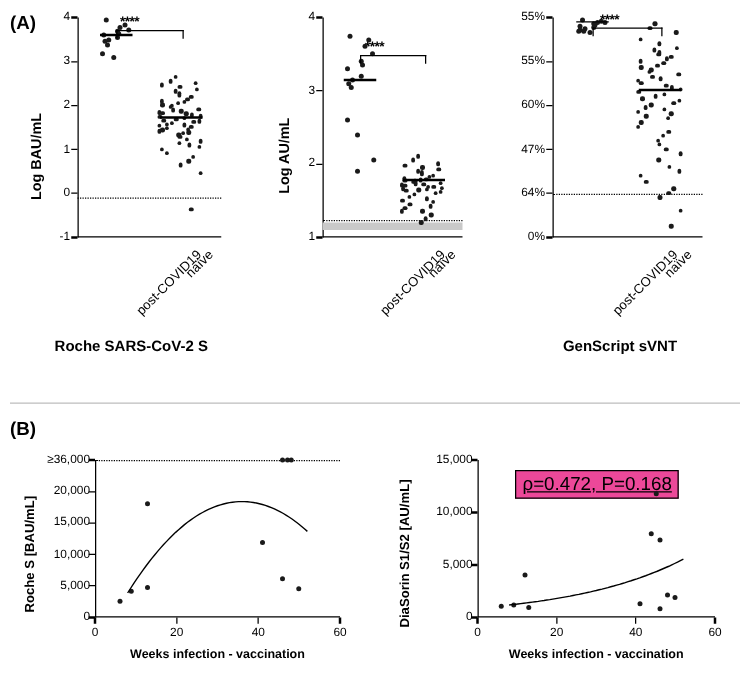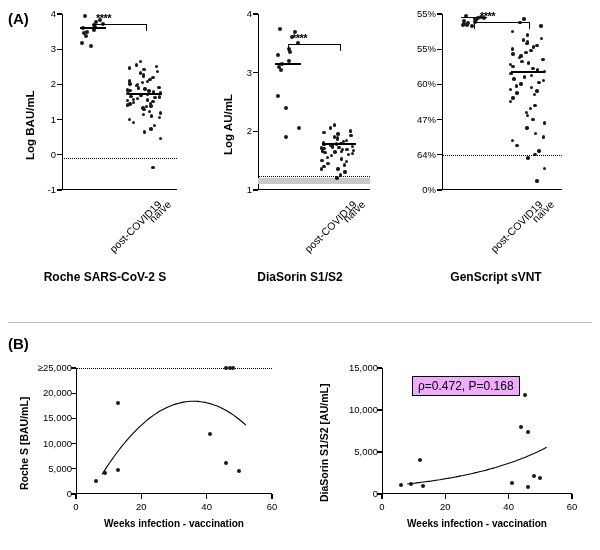--- a/index.html
+++ b/index.html
@@ -67,24 +67,25 @@
   .sig{
     position:absolute;
     font-size:11px;
     font-weight:bold;
     letter-spacing:-0.5px;
   }
   .sig-bar{position:absolute;border-top:1.3px solid #000;border-left:1.3px solid #000;border-right:1.3px solid #000;height:6px;}
   .statbox{
     position:absolute;
     border:1px solid #000;
-    background:#f0abfc;
-    font-size:12px;
+    background:#ec4899;
+    font-size:15px;
     padding:2px 5px;
     white-space:nowrap;
+    text-decoration:underline;
   }
   .greyband{position:absolute;background:#c9c9c9;}
   .curve{position:absolute;overflow:visible;}
 </style>
 </head>
 <body>
 
 <div class="panel-label" id="panelA-label">(A)</div>
 
 <div class="chart" id="chartA1" style="left:0px;top:0px;width:200px;height:320px;">
@@ -177,21 +178,20 @@
     <div class="dot sm" style="left:158.75003858024692px;top:136.79999999999998px;"></div>
     <div class="dot sm" style="left:151.39941486625514px;top:165.6px;"></div>
     <div class="median" style="left:127.80000000000001px;top:93px;width:34px;"></div>
     <div class="grouplabel" style="left:138.8px;top:198px;">naïve</div>
     <div class="sig-bar" style="left:93.05px;top:24px;width:51.750000000000014px;"></div>
   </div>
 
 <div class="chart" id="chartA2" style="left:200px;top:0px;width:190px;height:320px;">
   <div class="plot" id="a2-plot" style="left:58px;top:14px;width:112px;height:176px;"></div>
   <div class="axis-title" style="left:22px;top:155px;transform:rotate(-90deg);">Log AU/mL</div>
-  <div class="chart-title" style="left:5px;top:270px;width:190px;">DiaSorin S1/S2</div>
   <div class="sig" style="left:92px;top:32px;">****</div>
 <div class="tick" style="left:53px;top:189.3px;"></div>
     <div class="ticklabel" style="left:14px;top:184px;width:38px;">1</div>
     <div class="tick" style="left:53px;top:130.63333333333335px;"></div>
     <div class="ticklabel" style="left:14px;top:125.33333333333334px;width:38px;">2</div>
     <div class="tick" style="left:53px;top:71.96666666666667px;"></div>
     <div class="ticklabel" style="left:14px;top:66.66666666666667px;width:38px;">3</div>
     <div class="tick" style="left:53px;top:13.3px;"></div>
     <div class="ticklabel" style="left:14px;top:8px;width:38px;">4</div>
     <div class="greyband" style="left:58px;top:178.26666666666668px;width:112px;height:5.866666666666646px;"></div>
@@ -367,21 +367,21 @@
     <div class="ticklabel" style="left:28px;top:138px;width:44px;">0</div>
     <div class="tick" style="left:71px;top:118.1px;"></div>
     <div class="ticklabel" style="left:28px;top:112.8px;width:44px;">5,000</div>
     <div class="tick" style="left:71px;top:92.89999999999999px;"></div>
     <div class="ticklabel" style="left:28px;top:87.6px;width:44px;">10,000</div>
     <div class="tick" style="left:71px;top:67.7px;"></div>
     <div class="ticklabel" style="left:28px;top:62.400000000000006px;width:44px;">15,000</div>
     <div class="tick" style="left:71px;top:42.499999999999986px;"></div>
     <div class="ticklabel" style="left:28px;top:37.19999999999999px;width:44px;">20,000</div>
     <div class="tick" style="left:71px;top:17.3px;"></div>
-    <div class="ticklabel" style="left:28px;top:12px;width:44px;">≥25,000</div>
+    <div class="ticklabel" style="left:28px;top:12px;width:44px;">≥36,000</div>
     <div class="tick-x" style="left:75.3px;top:144px;"></div>
     <div class="ticklabel-x" style="left:60px;top:151px;width:32px;">0</div>
     <div class="tick-x" style="left:140.63333333333333px;top:144px;"></div>
     <div class="ticklabel-x" style="left:125.33333333333331px;top:151px;width:32px;">20</div>
     <div class="tick-x" style="left:205.96666666666667px;top:144px;"></div>
     <div class="ticklabel-x" style="left:190.66666666666666px;top:151px;width:32px;">40</div>
     <div class="tick-x" style="left:271.3px;top:144px;"></div>
     <div class="ticklabel-x" style="left:256px;top:151px;width:32px;">60</div>
     <div class="dotted-h" style="left:76px;top:18px;width:196px;"></div>
     <div class="dot" style="left:93.6px;top:129.4px;"></div>

